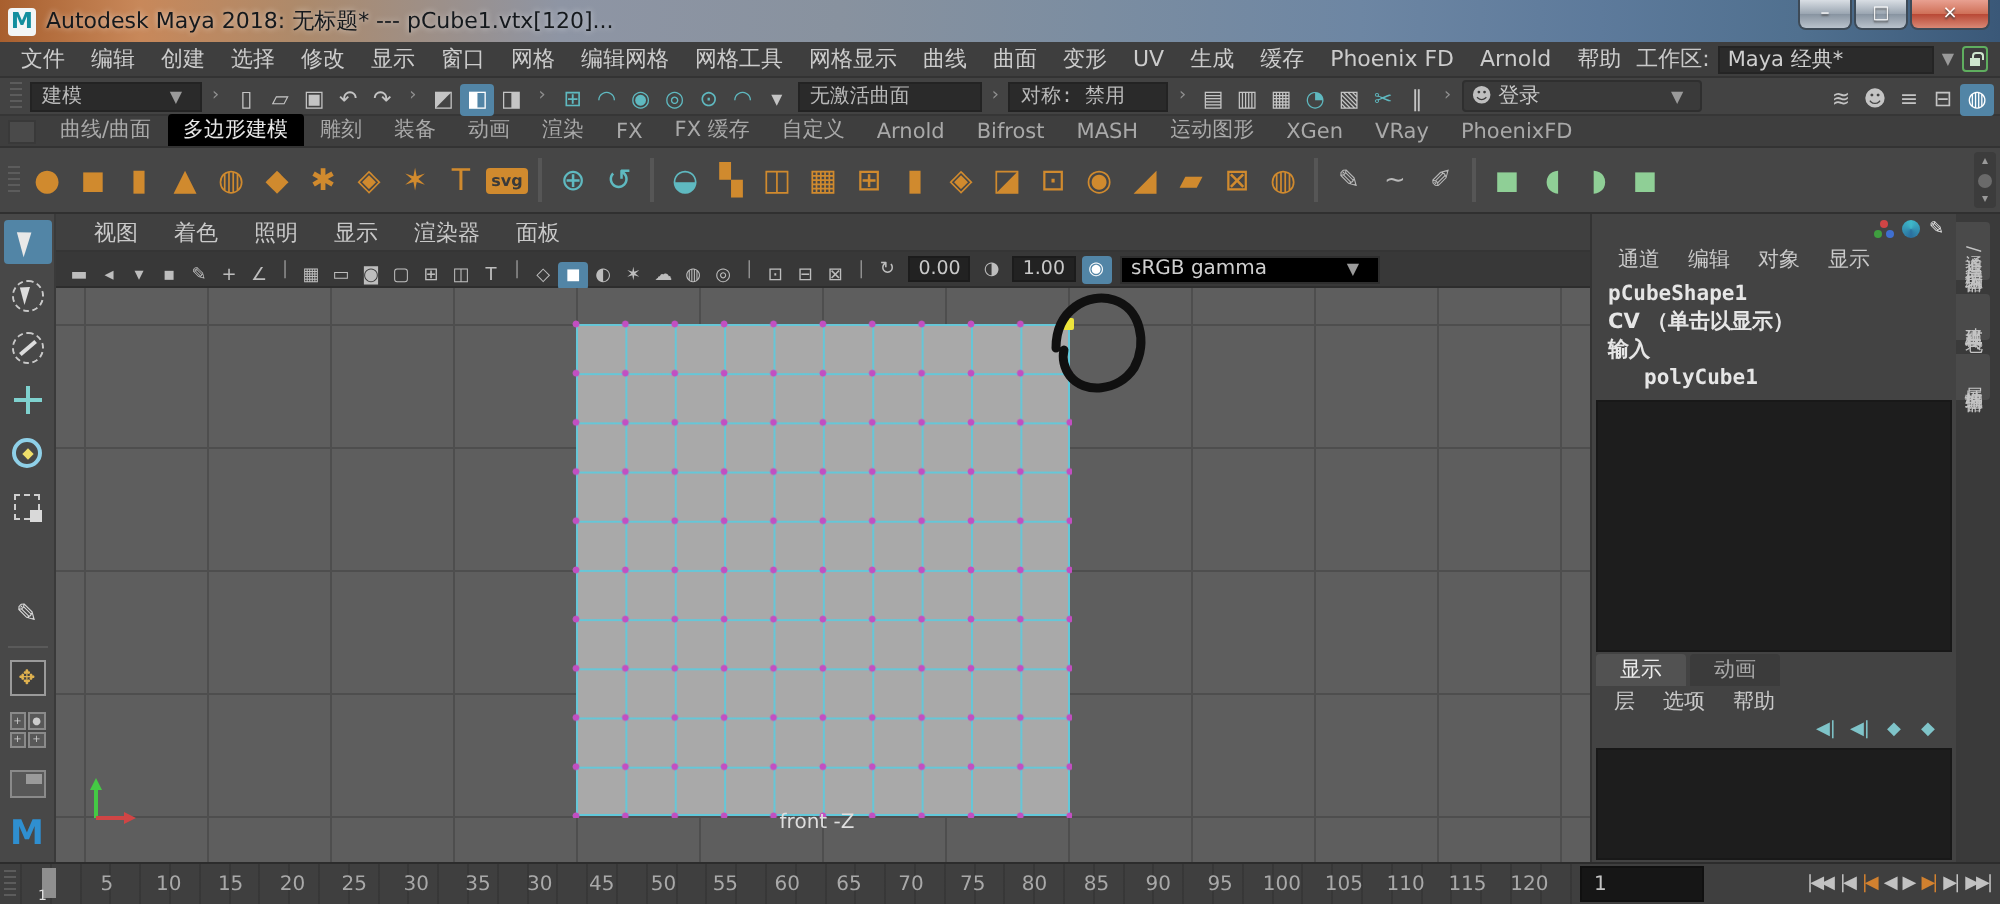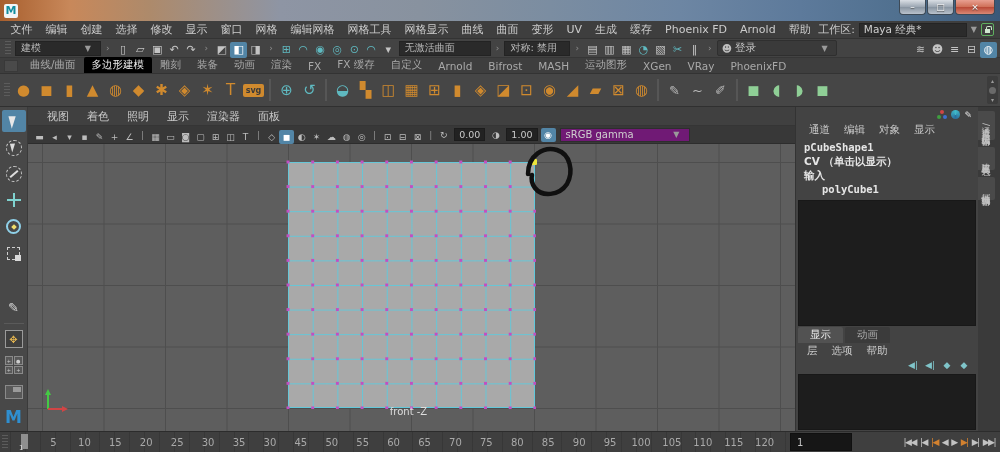--- a/index.html
+++ b/index.html
@@ -113,21 +113,21 @@
   .panelmenus { height:19px; background:#404040; display:flex; align-items:center; padding:0 10px;
     border-bottom:1px solid #353535; }
   .pm-item { font-size:11px; color:#c9c9c9; padding:16px 9px; }
   .vptoolbar { height:18px; background:#383838; display:flex; align-items:center; padding:0 4px; gap:1px;
     border-bottom:1px solid #2d2d2d; }
   .vp-icon { width:15px; height:14px; display:inline-flex; align-items:center; justify-content:center;
     font-size:9px; color:#bdbdbd; border-radius:2px; }
   .vp-icon.active { background:#5285a6; color:#fff; }
   .vp-field { height:13px; background:#222; border:1px solid #1c1c1c; color:#c9c9c9; font-size:9.5px;
     padding:0 4px; display:flex; align-items:center; margin:0 2px; }
-  .gamma-dd { height:14px; width:130px; background:#701a75; border:1px solid #2e2e2e; color:#cfcfcf;
+  .gamma-dd { height:14px; width:130px; background:#000000; border:1px solid #2e2e2e; color:#cfcfcf;
     font-size:10px; display:flex; align-items:center; padding:0 5px; margin-left:3px; }
   .gamma-dd .dd-arrow { margin-left:auto; }
 
   
   .canvas { flex:1; position:relative; background-color:#5e5e5e; overflow:hidden;
     background-image:linear-gradient(to right,#4e4e4e 1px,transparent 1px),
                      linear-gradient(to bottom,#4e4e4e 1px,transparent 1px);
     background-size:61.5px 61.5px; background-position:14px 18px; }
   .plane { position:absolute; left:260px; top:18px; width:247px; height:246px; background:#a9a9a9;
     border-right:1px solid #62c8da; border-bottom:1px solid #62c8da;
@@ -191,20 +191,21 @@
   .pb-btn { font-size:9px; color:#c2c2c2; letter-spacing:-1.5px; padding:1px; }
   .pb-btn.c-orange { color:#d2812f; }
 </style>
 </head>
 <body>
 
 <div class="app">
 
   <div class="titlebar">
     <div class="maya-badge">M</div>
+    <div class="title-text">Autodesk Maya 2018: 无标题*   ---   pCube1.vtx[120]...</div>
     <div class="winbtns">
       <div class="winbtn">–</div>
       <div class="winbtn">□</div>
       <div class="winbtn close">×</div>
     </div>
   </div>
 
   <div class="menubar">
 
   <span class="menu-item">文件</span>
@@ -271,21 +272,21 @@
           <span>◎</span>
         </span><span class="icon c-teal">
           <span>⊙</span>
         </span><span class="icon c-teal">
           <span>◠</span>
         </span><span class="icon">
           <span>▾</span>
         </span></span>
     <div class="sl-field" style="width:92px;">无激活曲面</div>
     <span class="divider">›</span>
-    <div class="sl-field" style="width:66px;">对称: 禁用</div>
+    <div class="sl-field" style="width:80px;font-family:Liberation Mono, monospace;">对称: 禁用</div>
     <span class="divider">›</span>
     <span><span class="icon">
           <span>▤</span>
         </span><span class="icon">
           <span>▥</span>
         </span><span class="icon">
           <span>▦</span>
         </span><span class="icon c-teal">
           <span>◔</span>
         </span><span class="icon">

